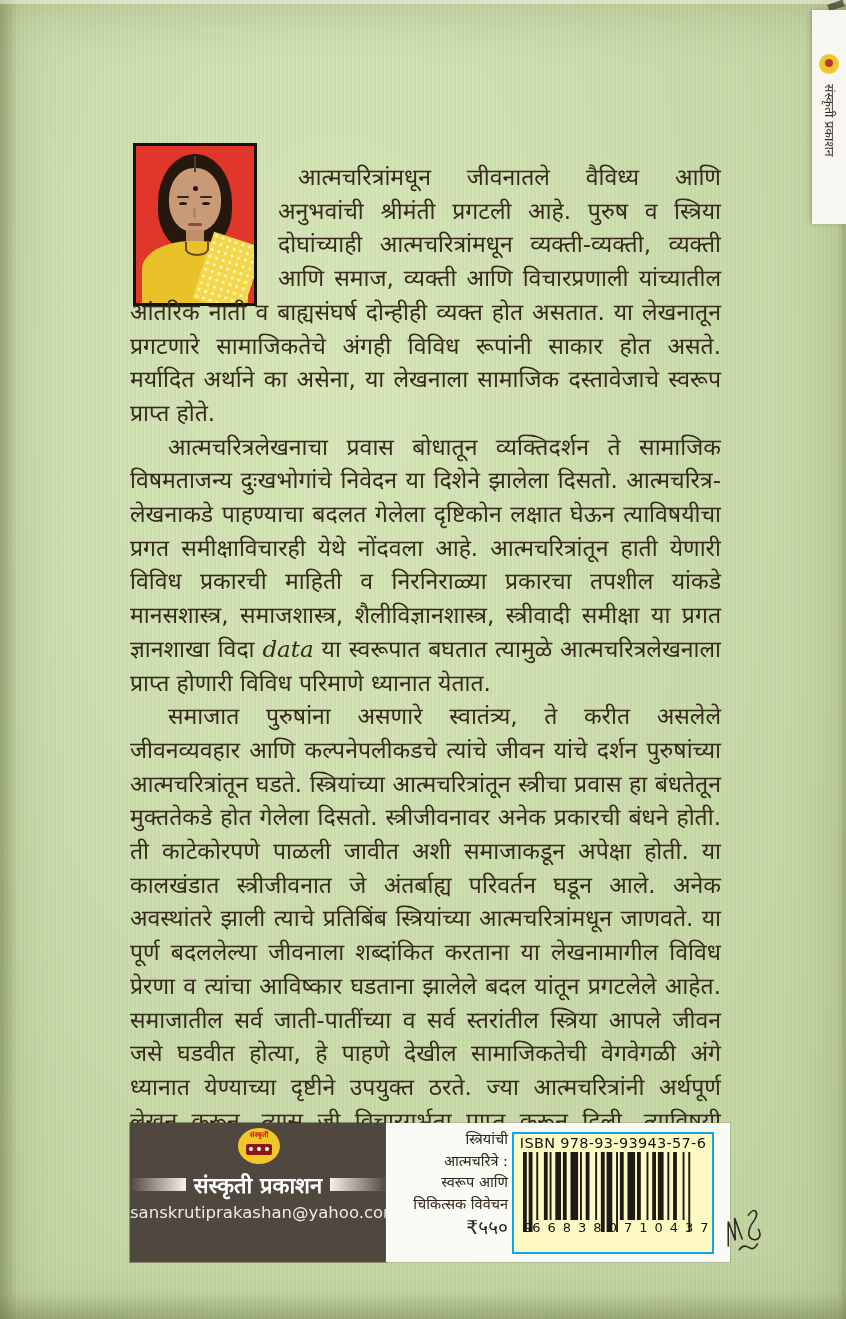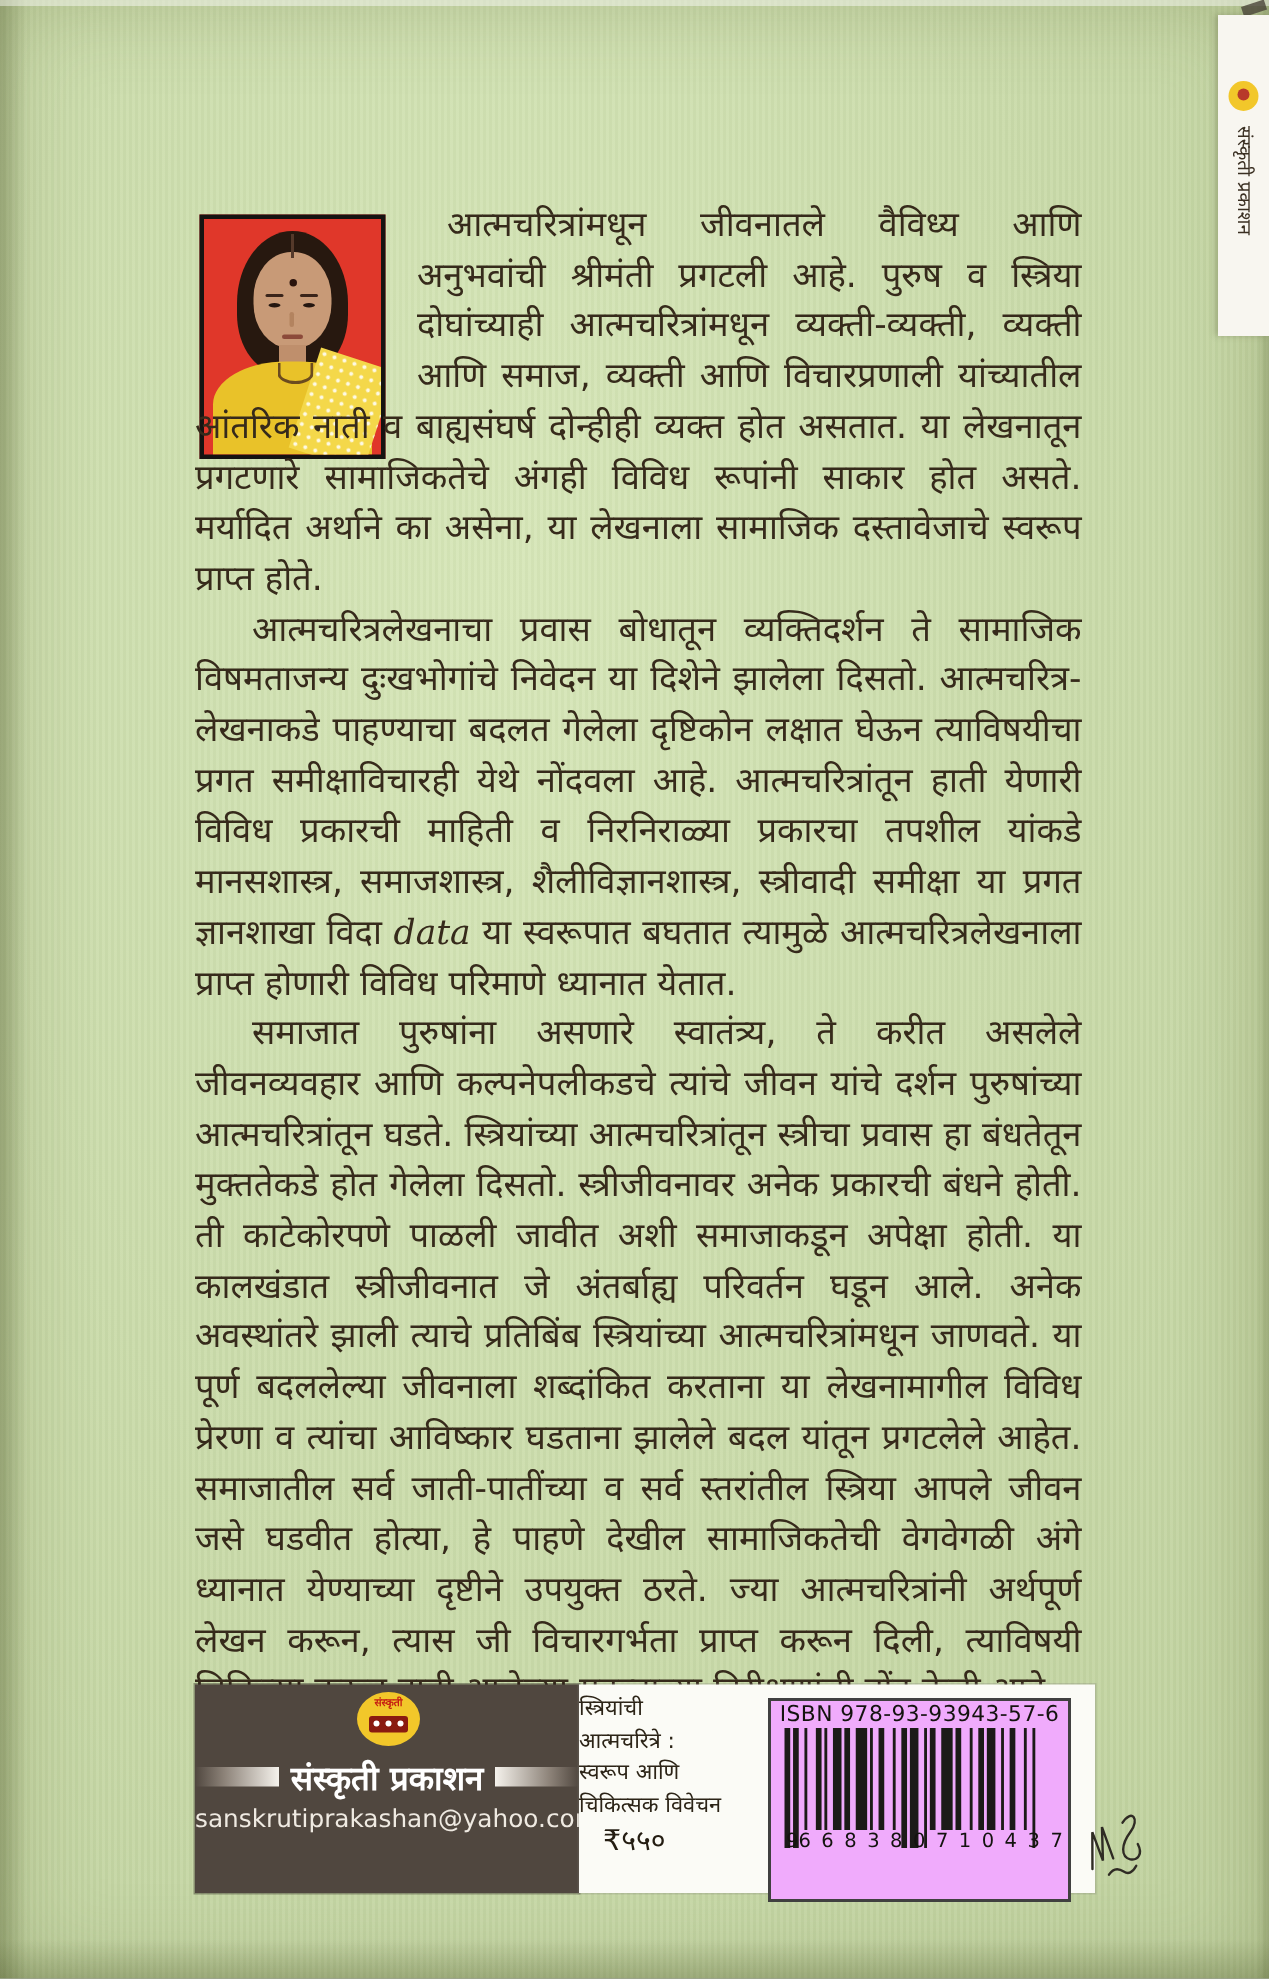--- a/index.html
+++ b/index.html
@@ -36,21 +36,21 @@
   .photo .eye-r{position:absolute;left:66px;top:56px;width:8px;height:3px;background:#241610;border-radius:50%;}
   .photo .nose{position:absolute;left:57px;top:62px;width:3px;height:10px;background:#b3835f;border-radius:2px;}
   .photo .mouth{position:absolute;left:52px;top:77px;width:14px;height:3px;background:#8c4a3a;border-radius:2px;}
   .photo .neck{position:absolute;left:50px;top:84px;width:18px;height:14px;background:#bf8f6c;}
   .photo .blouse{position:absolute;left:6px;top:95px;width:106px;height:62px;border-radius:46% 46% 0 0;background:#e9c229;}
   .photo .drape{position:absolute;left:66px;top:92px;width:52px;height:70px;background:#f4d84a;transform:rotate(18deg);
     background-image:radial-gradient(rgba(255,255,255,.85) 1px, transparent 1.6px);background-size:7px 7px;}
   .photo .necklace{position:absolute;left:49px;top:96px;width:20px;height:12px;border:2px solid #6b4b1f;border-top:none;border-radius:0 0 50% 50%;}
 
   
-  .blurb{position:absolute;left:130px;top:134px;width:591px;
+  .blurb{position:absolute;left:130px;top:161px;width:591px;
     font-size:23px;line-height:33.7px;text-align:justify;color:#362a1b;}
   .blurb p{margin:0;}
   .photo-spacer{float:left;width:148px;height:133px;}
   .p1{text-indent:20px;}
   .pind{text-indent:38px;}
   .blurb i{font-family:"DejaVu Serif", serif;}
 
   
   .pub-box{position:absolute;left:130px;top:1123px;width:256px;height:139px;background:#50473f;
     box-shadow:0 0 0 1px rgba(40,35,28,.4);color:#f3efe8;text-align:center;}
@@ -62,26 +62,26 @@
   .pub-name-row{position:absolute;left:0;top:46px;width:100%;display:flex;align-items:center;}
   .pub-name-row .bar{flex:1;height:13px;}
   .pub-name-row .bar.l{background:linear-gradient(90deg,#50473f 0%,#8d8379 35%,#f5f2ec 100%);}
   .pub-name-row .bar.r{background:linear-gradient(270deg,#50473f 0%,#8d8379 35%,#f5f2ec 100%);}
   .pub-name{font-size:22px;font-weight:bold;color:#ffffff;padding:0 8px;white-space:nowrap;}
   .pub-email{position:absolute;left:0;top:80px;width:100%;font-size:16.5px;color:#efeae2;}
   .pub-web{position:absolute;left:0;top:106px;width:100%;font-size:16.5px;color:#efeae2;}
 
   .white-box{position:absolute;left:386px;top:1123px;width:344px;height:139px;background:#fbfbf6;
     box-shadow:0 0 0 1px rgba(120,120,110,.25);}
-  .title-lines{position:absolute;left:0;top:6px;width:122px;
+  .title-lines{position:absolute;left:0;top:6px;width:122px;text-align:right;
     font-size:14.5px;line-height:21.5px;color:#2c2417;white-space:nowrap;}
   .price{font-size:19px;margin-top:2px;color:#241d12;padding-left:16px;}
 
-  .isbn-box{position:absolute;left:126px;top:9px;width:202px;height:136px;background:#f0abfc;
-    border:2px solid #404040;box-sizing:border-box;}
+  .isbn-box{position:absolute;left:126px;top:9px;width:202px;height:122px;background:#fef9c3;
+    border:2px solid #0ea5e9;box-sizing:border-box;}
   .isbn-label{font-size:14.5px;color:#14130f;text-align:center;margin-top:1px;letter-spacing:.3px;white-space:nowrap;}
   .isbn-bars{display:block;margin:1px auto 0 auto;}
   .isbn-digits{display:flex;justify-content:space-between;padding:0 10px;font-size:13px;color:#14130f;margin-top:-14px;position:relative;}
   .isbn-digits .grp{letter-spacing:7px;}
 
   
   .spine{position:absolute;left:812px;top:10px;width:34px;height:214px;background:#f8f6f0;
     box-shadow:-2px 0 4px rgba(70,70,40,.25);}
   .spine-logo{position:absolute;left:7px;top:44px;width:20px;height:20px;border-radius:50%;background:#f2c72a;}
   .spine-logo .dot{position:absolute;left:6px;top:5px;width:8px;height:8px;border-radius:50%;background:#b8392a;}

